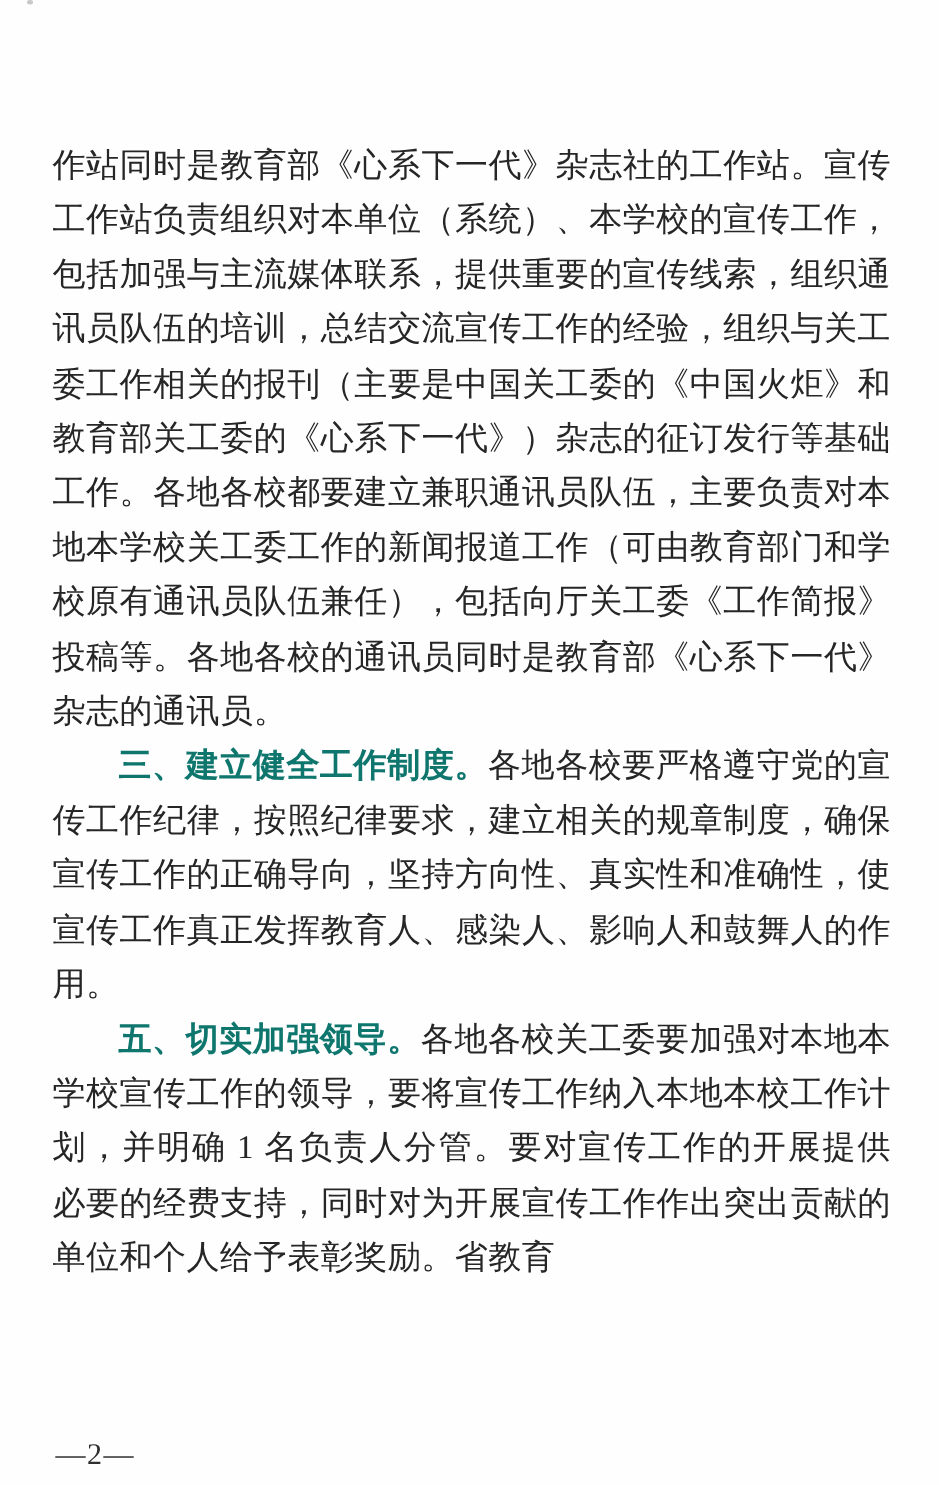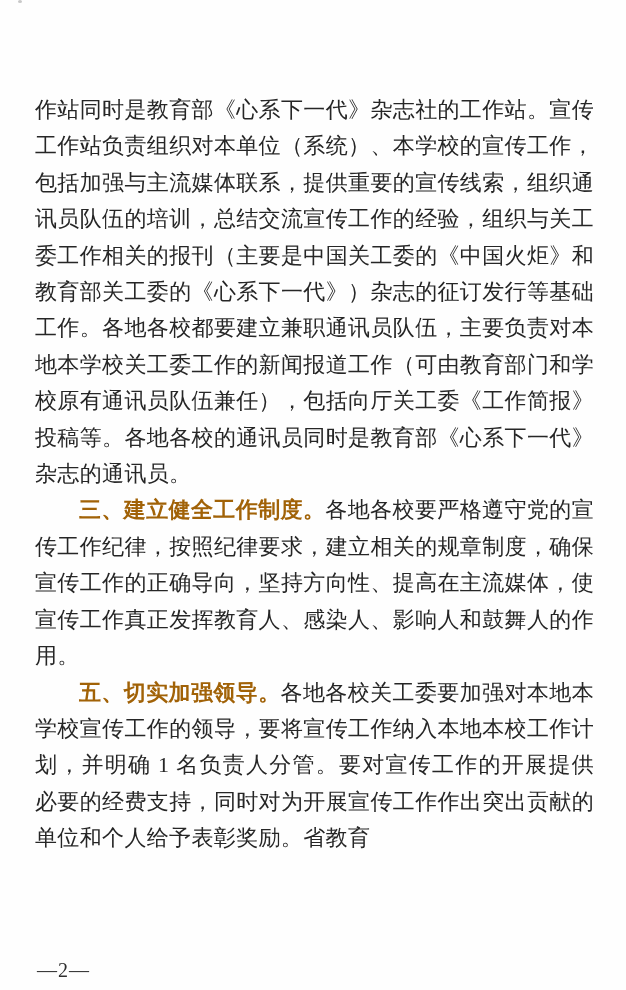--- a/index.html
+++ b/index.html
@@ -30,21 +30,21 @@
   .body-text p {
     margin: 0;
     padding: 0;
   }
   .body-text p.indent {
     text-indent: 2em;
   }
   .heading {
     font-family: "Liberation Sans", "DejaVu Sans", sans-serif;
     font-weight: 700;
-    color: #a16207;
+    color: #0f766e;
   }
   .footer {
     position: absolute;
     left: 37px;
     top: 958px;
     font-size: 20px;
     line-height: 24px;
     color: #2e2e2e;
     letter-spacing: 1px;
     font-family: "Liberation Serif", "DejaVu Serif", serif;
@@ -64,21 +64,21 @@
 <body>
 
 <div class="page">
 
   <span class="scan-speck"></span>
 
   <div class="body-text">
 
     <p><span>作站同时是教育部《心系下一代》杂志社的工作站。宣传工作站负责组织对本单位（系统）、本学校的宣传工作，包括加强与主流媒体联系，提供重要的宣传线索，组织通讯员队伍的培训，总结交流宣传工作的经验，组织与关工委工作相关的报刊（主要是中国关工委的《中国火炬》和教育部关工委的《心系下一代》）杂志的征订发行等基础工作。各地各校都要建立兼职通讯员队伍，主要负责对本地本学校关工委工作的新闻报道工作（可由教育部门和学校原有通讯员队伍兼任），包括向厅关工委《工作简报》投稿等。各地各校的通讯员同时是教育部《心系下一代》杂志的通讯员。</span></p>
 
-    <p class="indent"><b class="heading">三、建立健全工作制度。</b><span>各地各校要严格遵守党的宣传工作纪律，按照纪律要求，建立相关的规章制度，确保宣传工作的正确导向，坚持方向性、提高在主流媒体，使宣传工作真正发挥教育人、感染人、影响人和鼓舞人的作用。</span></p>
+    <p class="indent"><b class="heading">三、建立健全工作制度。</b><span>各地各校要严格遵守党的宣传工作纪律，按照纪律要求，建立相关的规章制度，确保宣传工作的正确导向，坚持方向性、真实性和准确性，使宣传工作真正发挥教育人、感染人、影响人和鼓舞人的作用。</span></p>
 
 
     <p class="indent"><b class="heading">五、切实加强领导。</b><span>各地各校关工委要加强对本地本学校宣传工作的领导，要将宣传工作纳入本地本校工作计划，并明确 1 名负责人分管。要对宣传工作的开展提供必要的经费支持，同时对为开展宣传工作作出突出贡献的单位和个人给予表彰奖励。省教育</span></p>
 
   </div>
 
   <div class="footer">—2—</div>
 
 </div>
 

